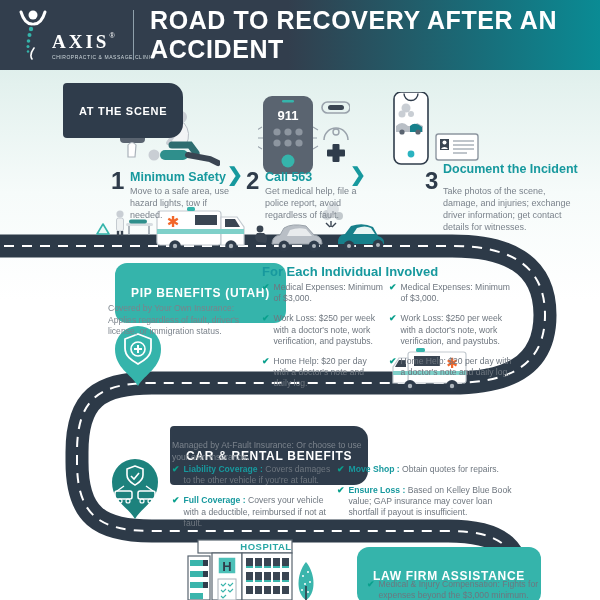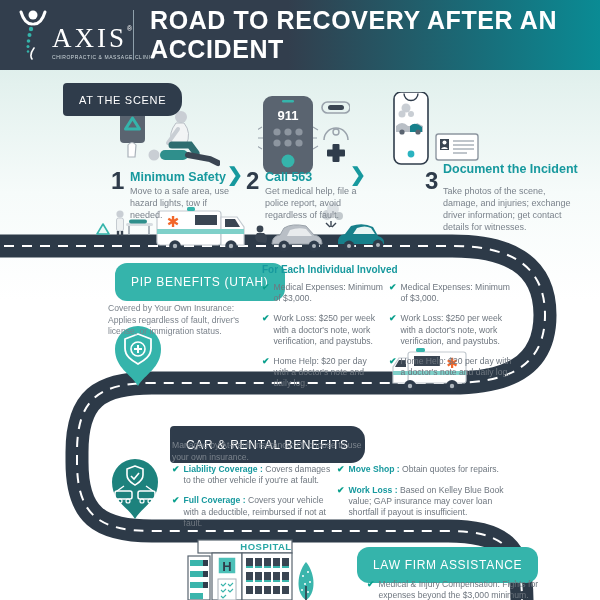--- a/index.html
+++ b/index.html
@@ -5,39 +5,39 @@
   html,body{margin:0;padding:0;background:#fff;}
   .canvas{position:relative;width:600px;height:600px;overflow:hidden;
     font-family:"Liberation Sans",sans-serif;
     background:linear-gradient(180deg,#cfe8e3 0%,#e3f1ee 14%,#f6fbfa 32%,#ffffff 50%);}
   
   .header{position:absolute;left:0;top:0;width:600px;height:70px;
     background:linear-gradient(90deg,#323e4d 0%,#323e4d 48%,#17707c 82%,#0a8b94 100%);
     display:flex;align-items:center;}
   .logo{position:absolute;left:18px;top:8px;display:flex;align-items:flex-end;}
   .logo-text{margin-left:4px;}
-  .logo-name{font-family:"Liberation Serif",serif;color:#fff;font-size:27px;letter-spacing:3px;line-height:1;}
+  .logo-name{font-family:"Liberation Serif",serif;color:#fff;font-size:19px;letter-spacing:3px;line-height:1;font-weight:bold;}
   .logo-reg{color:#fff;font-size:7px;vertical-align:top;}
   .logo-tagline{color:#cfd8dd;font-size:5px;letter-spacing:.55px;margin-top:2px;}
   .header-divider{position:absolute;left:133px;top:10px;width:1px;height:50px;background:#8fa0ab;}
   .header-title{position:absolute;left:150px;top:0;width:445px;height:70px;display:flex;
     align-items:center;justify-content:center;color:#fff;font-size:25px;font-weight:bold;letter-spacing:.6px;}
   
-  .badge{position:absolute;display:flex;align-items:center;color:#fff;font-weight:normal;
-    letter-spacing:.7px;padding:5px 16px;border-radius:4px 14px 14px 4px;white-space:nowrap;}
+  .badge{position:absolute;display:flex;align-items:center;color:#fff;font-weight:bold;
+    letter-spacing:.7px;padding:16px 16px;border-radius:4px 14px 14px 4px;white-space:nowrap;}
   .badge-navy{background:#2f3c4b;}
   .badge-teal{background:#35b4ab;border-radius:12px;}
   
   .step-number{position:absolute;color:#2f3c4b;font-size:24px;font-weight:bold;line-height:1;}
   .step-title{position:absolute;color:#17999e;font-size:12.5px;font-weight:bold;}
   .step-desc{position:absolute;color:#7b838c;font-size:9px;line-height:1.32;}
   .chevron{position:absolute;color:#17999e;font-size:19px;font-weight:bold;}
   
   .para{position:absolute;color:#7b838c;font-size:8.6px;line-height:1.35;}
-  .col-heading{position:absolute;color:#17999e;font-size:10px;font-weight:bold;}
+  .col-heading{position:absolute;color:#17999e;font-size:13px;font-weight:bold;}
   .check-col{position:absolute;display:flex;flex-direction:column;gap:9px;}
   .check-item{display:flex;gap:4px;color:#6e767f;font-size:8.6px;line-height:1.3;}
   .check{color:#0aa08d;font-size:9px;font-weight:bold;flex:0 0 auto;}
   .item-label{color:#17999e;font-weight:bold;}
   
   .road-svg{position:absolute;left:0;top:0;z-index:1;}
   .illus{position:absolute;z-index:2;}
   .txt{z-index:3;}
 </style>
 </head>
@@ -256,21 +256,21 @@
       </div>
   </div>
 
   <div class="check-col txt" style="left:337px;top:464px;width:185px;">
     <div class="check-item">
         <span class="check">✔</span>
         <span><span class="item-label">Move Shop :</span> <span>Obtain quotes for repairs.</span></span>
       </div>
     <div class="check-item">
         <span class="check">✔</span>
-        <span><span class="item-label">Work Loss :</span> <span>Based on Kelley Blue Book value; GAP insurance may cover loan shortfall if payout is insufficient.</span></span>
+        <span><span class="item-label">Ensure Loss :</span> <span>Based on Kelley Blue Book value; GAP insurance may cover loan shortfall if payout is insufficient.</span></span>
       </div>
   </div>
 
   <svg class="illus" style="left:105px;top:455px;" width="60" height="66" viewBox="0 0 60 66">
     <path d="M30 64 C23 52 7 46 7 27 A 23 23 0 1 1 53 27 C 53 46 37 52 30 64 Z" fill="#1d827d"></path>
     <path d="M30 11 l8 3 v6 c0 6 -5 8 -8 10 c-3 -2 -8 -4 -8 -10 v-6 z" fill="none" stroke="#fff" stroke-width="1.6" stroke-linejoin="round"></path>
     <path d="M26 21 l3 3 5 -6" fill="none" stroke="#fff" stroke-width="1.6"></path>
     <path d="M12 36 l7 -5 M48 36 l-7 -5" stroke="#fff" stroke-width="1.4"></path>
     <rect x="10" y="36" width="17" height="8" rx="2" fill="none" stroke="#fff" stroke-width="1.5"></rect>
     <rect x="33" y="36" width="17" height="8" rx="2" fill="none" stroke="#fff" stroke-width="1.5"></rect>

